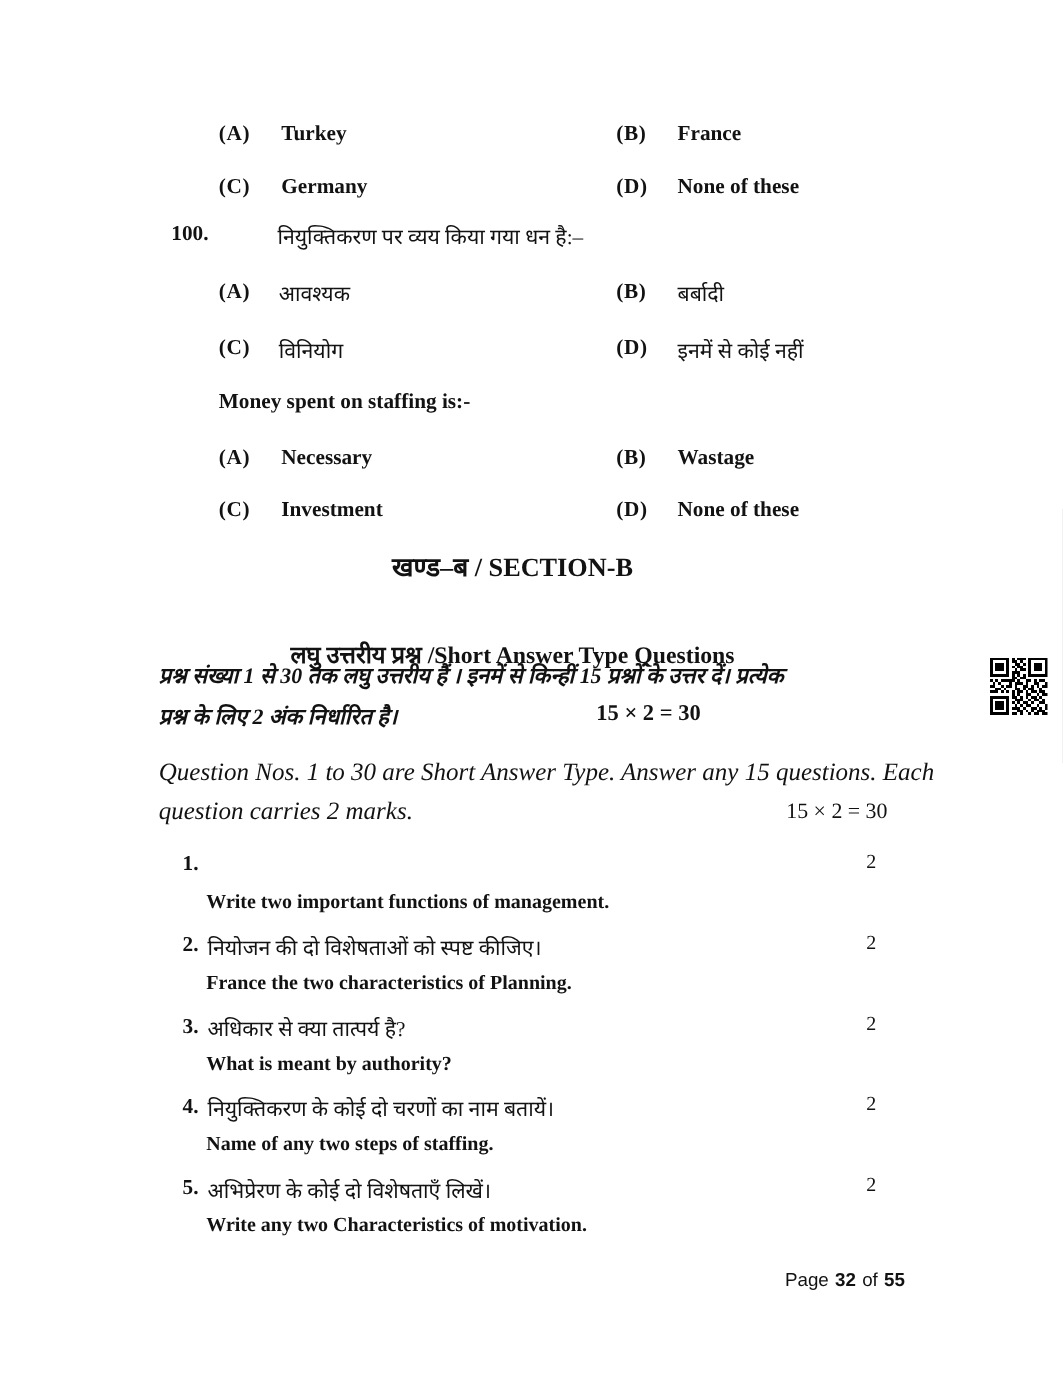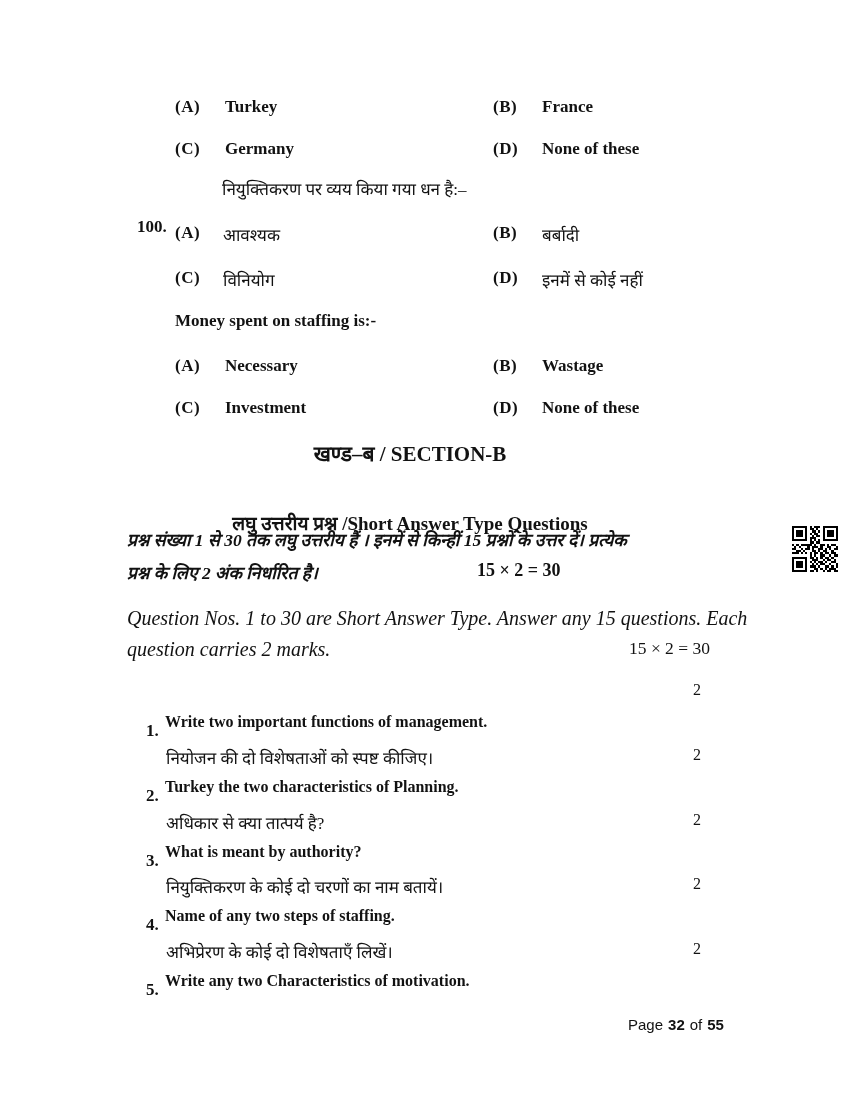--- a/index.html
+++ b/index.html
@@ -11,21 +11,21 @@
     font-family:"Liberation Serif", serif;
     font-size:17px;
     overflow:hidden;
     margin:0 auto;
   }
   .abs{position:absolute;white-space:nowrap;}
   .b{font-weight:700;}
   .opt-label{font-weight:700;letter-spacing:.5px;}
   .opt-en{font-weight:700;}
   .opt-hi{font-weight:400;}
-  .qnum{font-weight:700;margin-top:40px;}
+  .qnum{font-weight:700;}
   .hi-q{font-weight:400;font-size:17px;}
   .header{font-size:21px;font-weight:700;text-align:center;width:820px;left:0;}
   .subheader{font-size:19px;font-weight:700;text-align:center;width:820px;left:0;}
   .hindi-instr{font-weight:700;font-style:italic;font-size:17.5px;}
   .en-instr{font-style:italic;font-size:20px;}
   .marks-bold{font-weight:700;font-size:18px;}
   .marks-norm{font-size:17.5px;text-align:right;width:100px;}
   .en-sub{font-weight:700;font-size:16px;}
   .marks{font-size:16px;}
   .footer{
@@ -86,21 +86,21 @@
   <span class="abs en-instr" style="left:127px;top:638px">question carries 2 marks.</span>
   <span class="abs marks-norm" style="left:610px;top:638px">15 × 2 = 30</span>
 
   <span class="abs qnum" style="left:146px;top:681px">1.</span>
   <span class="abs marks" style="left:693px;top:681px">2</span>
   <span class="abs en-sub" style="left:165px;top:713px">Write two important functions of management.</span>
 
   <span class="abs qnum" style="left:146px;top:746px">2.</span>
   <span class="abs hi-q" style="left:166px;top:746px">नियोजन की दो विशेषताओं को स्पष्ट कीजिए।</span>
   <span class="abs marks" style="left:693px;top:746px">2</span>
-  <span class="abs en-sub" style="left:165px;top:778px">Turkey the two characteristics of Planning.</span>
+  <span class="abs en-sub" style="left:165px;top:778px">France the two characteristics of Planning.</span>
 
   <span class="abs qnum" style="left:146px;top:811px">3.</span>
   <span class="abs hi-q" style="left:166px;top:811px">अधिकार से क्या तात्पर्य है?</span>
   <span class="abs marks" style="left:693px;top:811px">2</span>
   <span class="abs en-sub" style="left:165px;top:843px">What is meant by authority?</span>
 
   <span class="abs qnum" style="left:146px;top:875px">4.</span>
   <span class="abs hi-q" style="left:166px;top:875px">नियुक्तिकरण के कोई दो चरणों का नाम बतायें।</span>
   <span class="abs marks" style="left:693px;top:875px">2</span>
   <span class="abs en-sub" style="left:165px;top:907px">Name of any two steps of staffing.</span>

